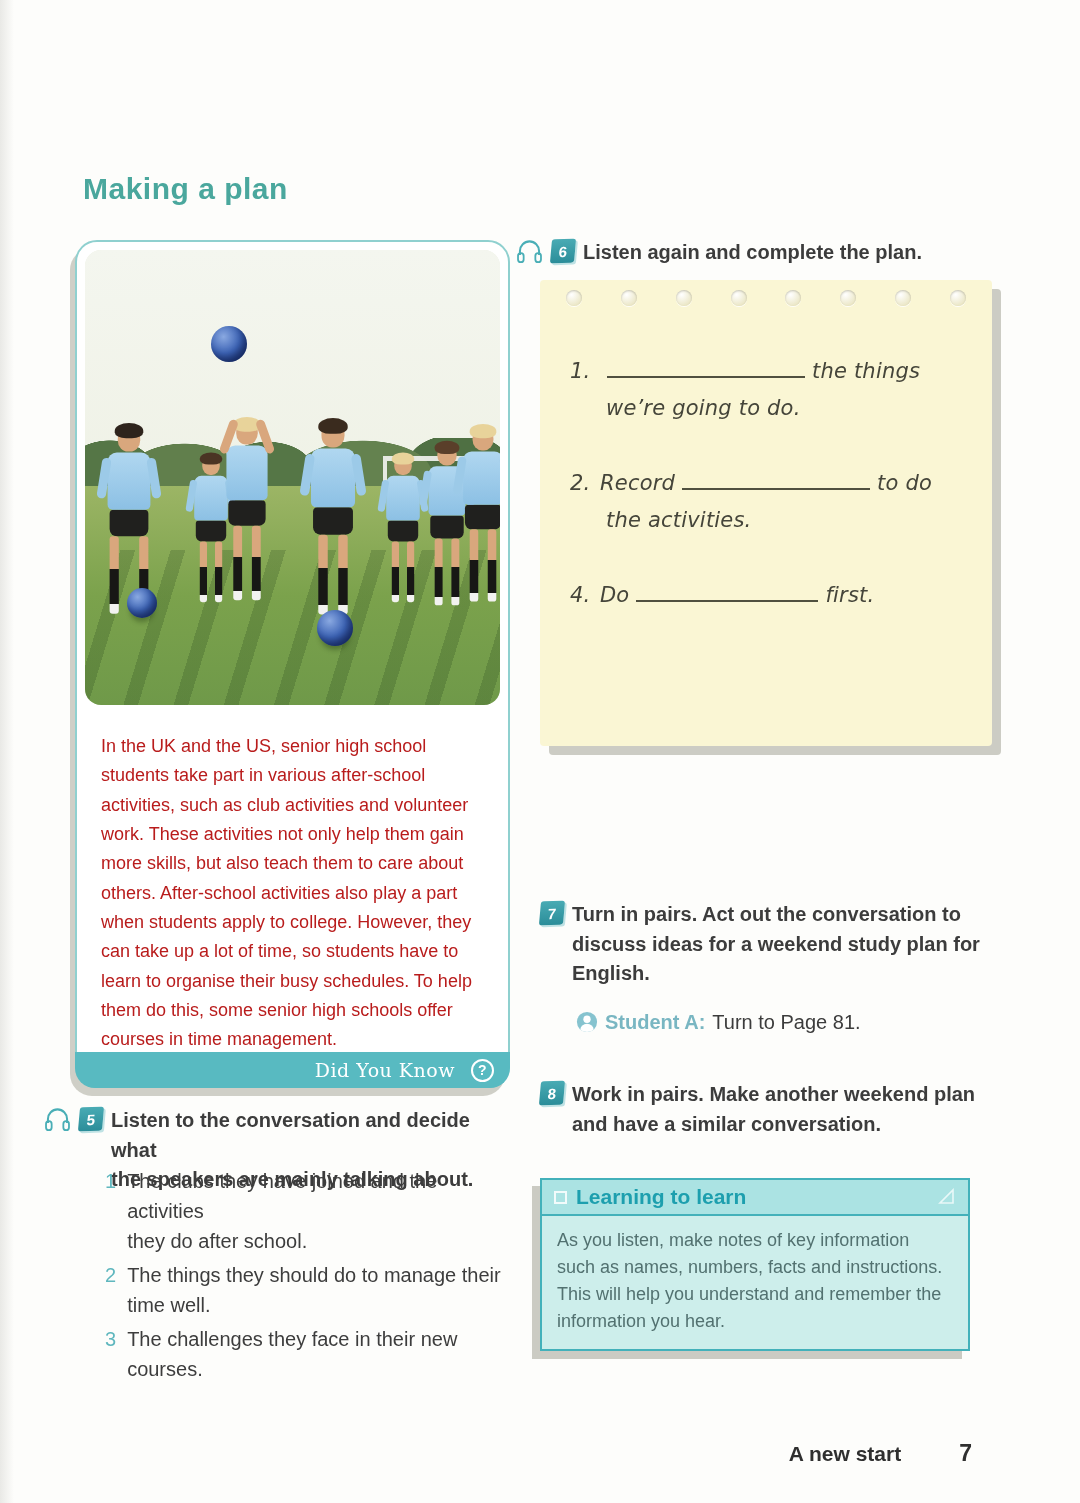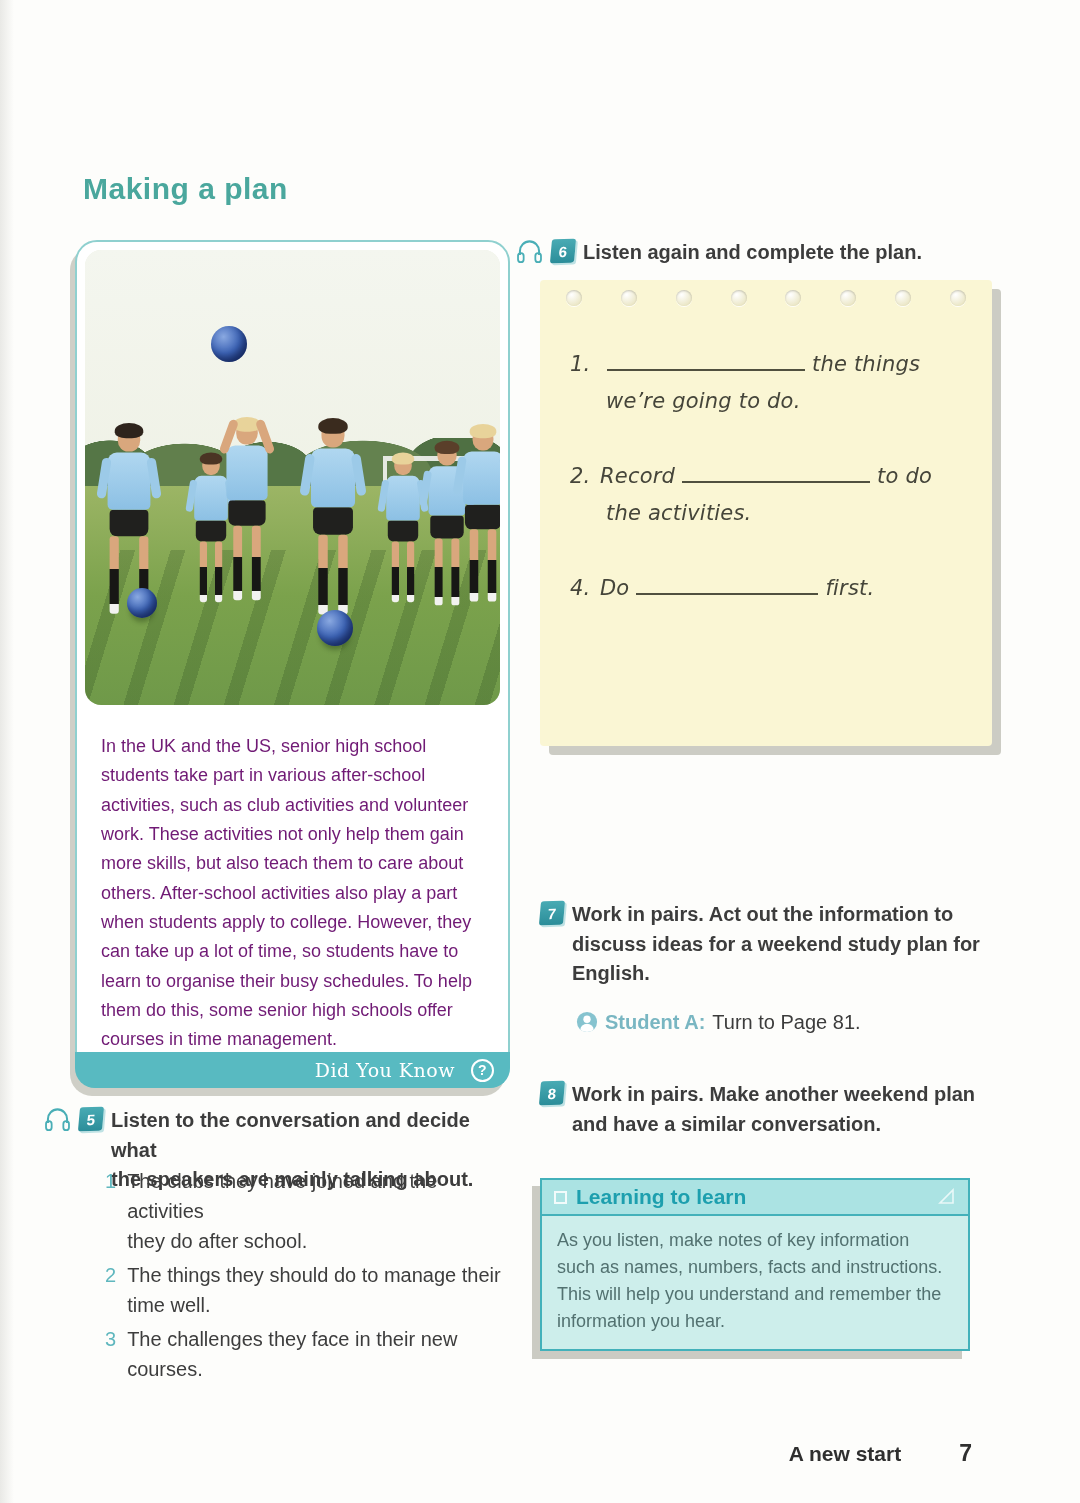--- a/index.html
+++ b/index.html
@@ -72,21 +72,21 @@
   .leg { width:9px; border-radius:3px;
     background:linear-gradient(#d9a77d 0 42%, #171715 42% 88%, #f2f2f0 88%); }
   .stance-wide .legs { gap:20px; }
   .ball { position:absolute; border-radius:50%;
     background:radial-gradient(circle at 35% 30%, #8aa9e1 0%, #3c63b5 48%, #203e87 82%);
     box-shadow:inset -4px -5px 7px rgba(0,0,25,.35); }
   .ball.grounded { box-shadow:inset -4px -5px 7px rgba(0,0,25,.35), 0 7px 5px -3px rgba(20,40,10,.35); }
 
   .card-paragraph {
     position:absolute; left:24px; right:20px; top:472px;
-    font-size:18px; line-height:1.63; color:#701a75;
+    font-size:18px; line-height:1.63; color:#b91c1c;
   }
   .dyk-bar {
     position:absolute; left:-2px; right:-2px; bottom:-2px; height:36px;
     background:#58bac1; border-radius:0 0 20px 20px;
     display:flex; justify-content:flex-end; align-items:center; gap:16px; padding-right:16px;
     color:#ffffff; font-family:"DejaVu Serif", serif; font-size:19px; letter-spacing:.5px;
   }
   .dyk-q {
     width:23px; height:23px; border:2px solid #ffffff; border-radius:50%;
     display:flex; align-items:center; justify-content:center;
@@ -115,21 +115,21 @@
   
   .notepad {
     position:absolute; left:540px; top:280px; width:452px; height:466px;
     background:#faf6d4; border-radius:4px; box-shadow:9px 9px 0 #ccccc4;
   }
   .holes { position:absolute; top:10px; left:26px; right:26px; display:flex; justify-content:space-between; }
   .hole { width:16px; height:16px; border-radius:50%;
     background:radial-gradient(circle at 35% 30%, #ffffff, #ebe7c7 72%);
     box-shadow:inset 0 1px 2px rgba(0,0,0,.20), 0 1px 0 rgba(255,255,255,.85); }
   .np-body {
-    position:absolute; top:66px; left:30px; right:26px;
+    position:absolute; top:73px; left:30px; right:26px;
     font-family:"DejaVu Sans", sans-serif; font-style:italic;
     font-size:21px; line-height:1.78; color:#45453a; letter-spacing:.2px;
   }
   .np-item { padding-left:36px; text-indent:-36px; margin-bottom:37px; }
   .np-num { display:inline-block; width:30px; text-indent:0; }
   .blank { display:inline-block; border-bottom:2px solid #50503f; height:.85em; margin:0 7px; }
   .w1 { width:198px; } .w2 { width:188px; } .w3 { width:188px; } .w4 { width:182px; }
 
   
   .follow-up {
@@ -315,21 +315,21 @@
       </div>
       <div class="np-item">
         <span class="np-num">4.</span><span>Do</span><span class="blank w4"></span><span>first.</span>
       </div>
     </div>
   </div>
 
 
   <div class="ex-head" style="left:540px; top:900px; width:440px;">
     <span class="badge">7</span>
-    <span class="ex-text">Work in pairs. Act out the information to
+    <span class="ex-text">Turn in pairs. Act out the conversation to
 discuss ideas for a weekend study plan for
 English.</span>
   </div>
   <div class="students">
     <div class="student-row stu-a">
       <svg width="22" height="22" viewBox="0 0 24 24">
         <clipPath id="pca">
             <circle cx="12" cy="12" r="11"></circle>
           </clipPath>
         <circle cx="12" cy="12" r="11" fill="#86c3cf"></circle>

